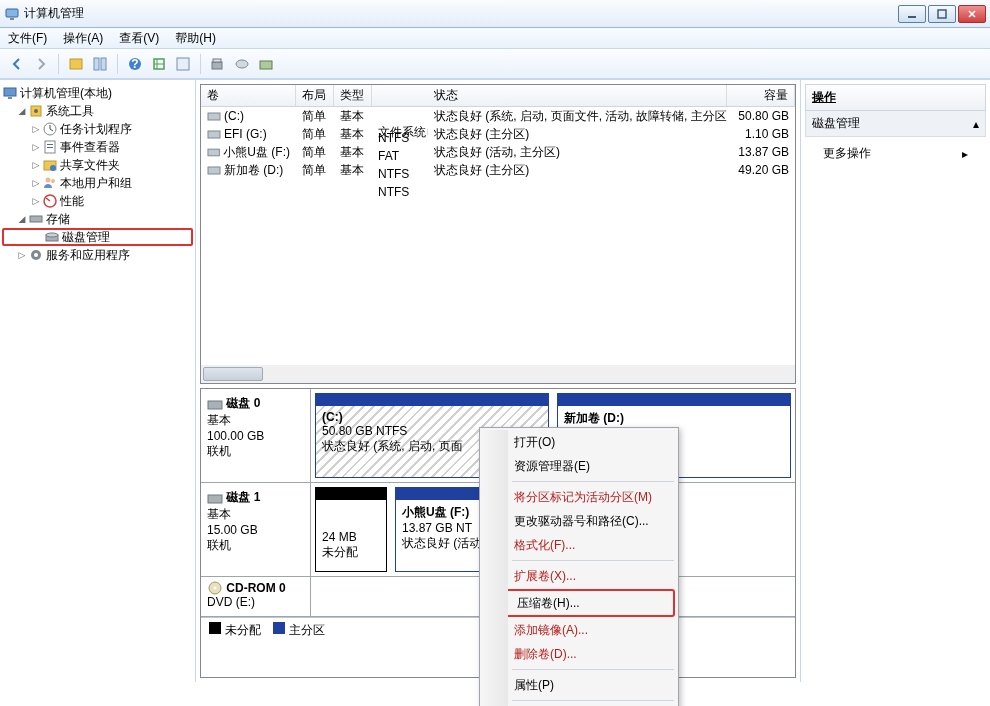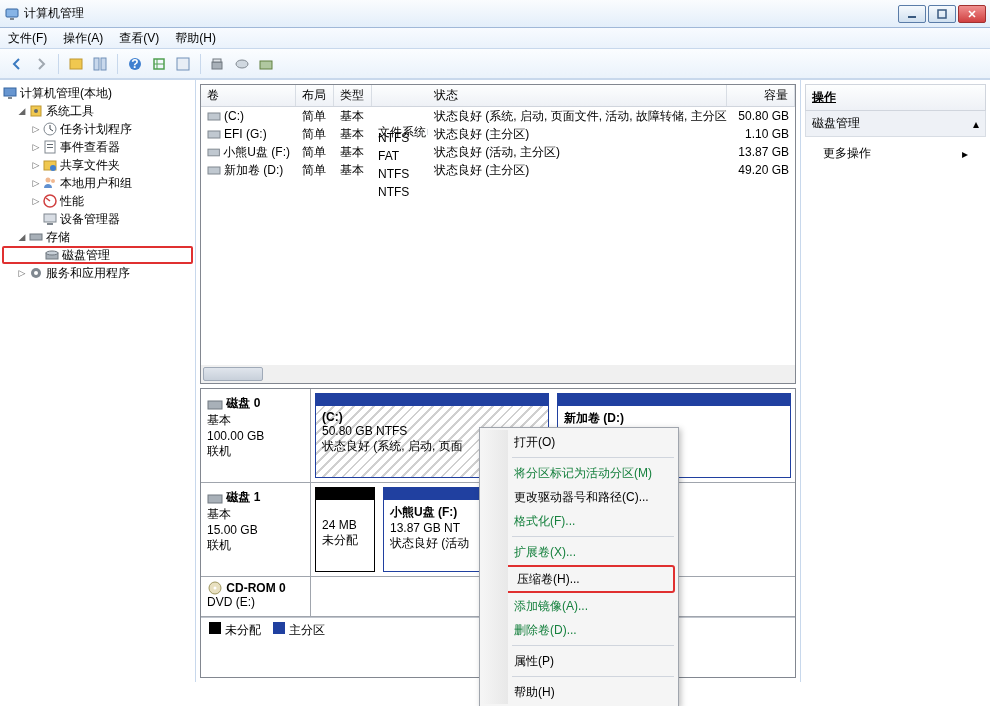--- a/index.html
+++ b/index.html
@@ -76,21 +76,21 @@
 
 .actions-panel { width: 190px; border-left: 1px solid #c8d8ec; background: #fff; padding: 4px; }
 .actions-header { background: linear-gradient(#fdfefe,#eef1f6); border: 1px solid #d0d5dd; padding: 4px 6px; font-weight: bold; text-decoration: underline; }
 .actions-section { background: #eef1f6; border: 1px solid #d8dde4; border-top: none; padding: 4px 6px; display: flex; justify-content: space-between; align-items: center; }
 .actions-item { padding: 8px 18px; display: flex; justify-content: space-between; align-items: center; cursor: default; }
 
 
 .context-menu { position: absolute; left: 479px; top: 427px; width: 200px; background: #f5f5f5; border: 1px solid #a0a5ad; box-shadow: 2px 2px 6px rgba(0,0,0,0.25); z-index: 100; padding: 2px; }
 .cm-gutter { position: absolute; left: 2px; top: 2px; bottom: 2px; width: 26px; background: linear-gradient(to right, #f5f5f5, #e8e8e8); }
 .cm-item { position: relative; height: 24px; display: flex; align-items: center; padding-left: 32px; cursor: default; }
-.cm-item.disabled { color: #15803d; }
+.cm-item.disabled { color: #b91c1c; }
 .cm-sep { height: 1px; background: #d0d5dd; margin: 3px 2px 3px 30px; }
 .cm-highlight { border: 2px solid #e03030; border-radius: 3px; margin: 1px; }
 
 
 .ico-computer { fill: #6896d0; }
 .ico-folder { fill: #f0c850; }
 .ico-gear { fill: #808890; }
 .ico-disk { fill: #a8b0b8; }
 </style>
 </head>
@@ -238,28 +238,20 @@
         </svg>
         <span class="tree-label">本地用户和组</span>
       </div>
     <div class="tree-node indent-2">
         <span class="tree-expander">▷</span>
         <svg class="tree-icon" viewBox="0 0 16 16">
           <circle cx="8" cy="8" r="6" fill="none" stroke="#d04040" stroke-width="1.5"></circle>
           <path d="M8 8L4 5" stroke="#d04040" stroke-width="1.5"></path>
         </svg>
         <span class="tree-label">性能</span>
-      </div>
-    <div class="tree-node indent-2">
-        <span class="tree-expander"></span>
-        <svg class="tree-icon" viewBox="0 0 16 16">
-          <rect x="2" y="3" width="12" height="8" fill="#d8dde4" stroke="#808890"></rect>
-          <rect x="5" y="12" width="6" height="2" fill="#808890"></rect>
-        </svg>
-        <span class="tree-label">设备管理器</span>
       </div>
     <div class="tree-node indent-1">
         <span class="tree-expander">◢</span>
         <svg class="tree-icon" viewBox="0 0 16 16">
           <rect x="2" y="5" width="12" height="6" class="ico-disk" stroke="#707880"></rect>
         </svg>
         <span class="tree-label">存储</span>
       </div>
     <div class="tree-node indent-2 tree-highlight">
         <span class="tree-expander"></span>
@@ -372,21 +364,21 @@
 
       <div class="disk-row">
         <div class="disk-info">
           <div class="disk-info-title"><svg width="16" height="14" viewBox="0 0 16 14">
                 <rect x="1" y="4" width="14" height="8" fill="#a8b0b8" stroke="#707880"></rect>
               </svg>&nbsp;<span>磁盘 1</span></div>
           <div>基本</div>
           <div>15.00 GB</div>
           <div>联机</div>
         </div>
-        <div class="disk-part unalloc" style="width:60px;">
+        <div class="disk-part unalloc" style="width:72px;gap:12px;">
           <div class="disk-part-header"></div>
           <div class="disk-part-body"><br><span>24 MB</span><br><span>未分配</span></div>
         </div>
         <div class="disk-part" style="width:100px;">
           <div class="disk-part-header"></div>
           <div class="disk-part-body"><b>小熊U盘 (F:)</b><br><span>13.87 GB NT</span><br><span>状态良好 (活动</span></div>
         </div>
         <div style="flex:1;"></div>
       </div>
 
@@ -417,20 +409,21 @@
     <div class="actions-item">
         <span>更多操作</span>
         <span>▸</span>
       </div>
   </div>
 </div>
 
 <div class="context-menu">
   <div class="cm-gutter"></div>
   <div class="cm-item">打开(O)</div>
+  <div class="cm-item">资源管理器(E)</div>
   <div class="cm-sep"></div>
   <div class="cm-item disabled">将分区标记为活动分区(M)</div>
   <div class="cm-item">更改驱动器号和路径(C)...</div>
   <div class="cm-item disabled">格式化(F)...</div>
   <div class="cm-sep"></div>
   <div class="cm-item disabled">扩展卷(X)...</div>
   <div class="cm-highlight">
       <div class="cm-item">压缩卷(H)...</div>
     </div>
   <div class="cm-item disabled">添加镜像(A)...</div>

